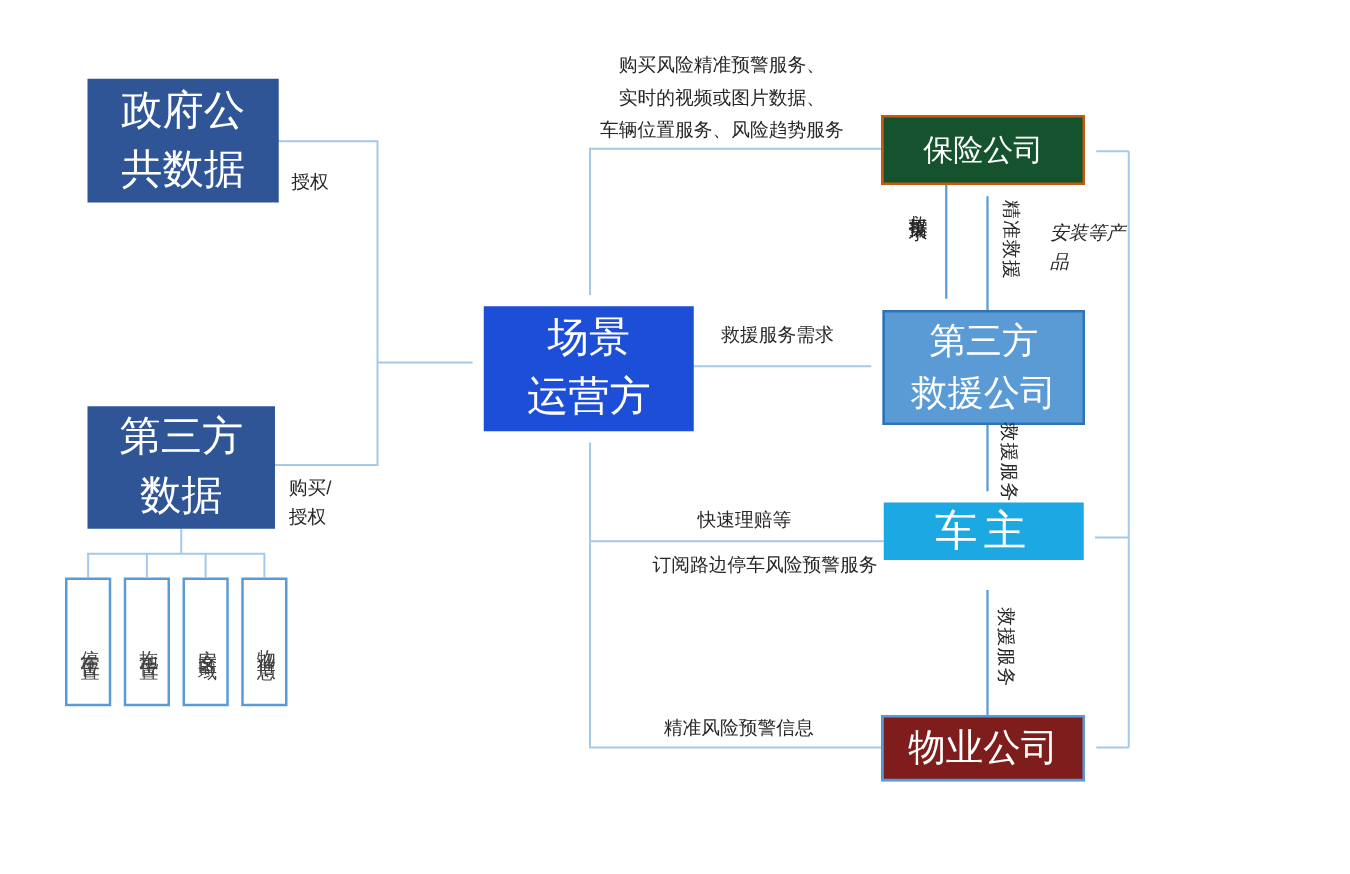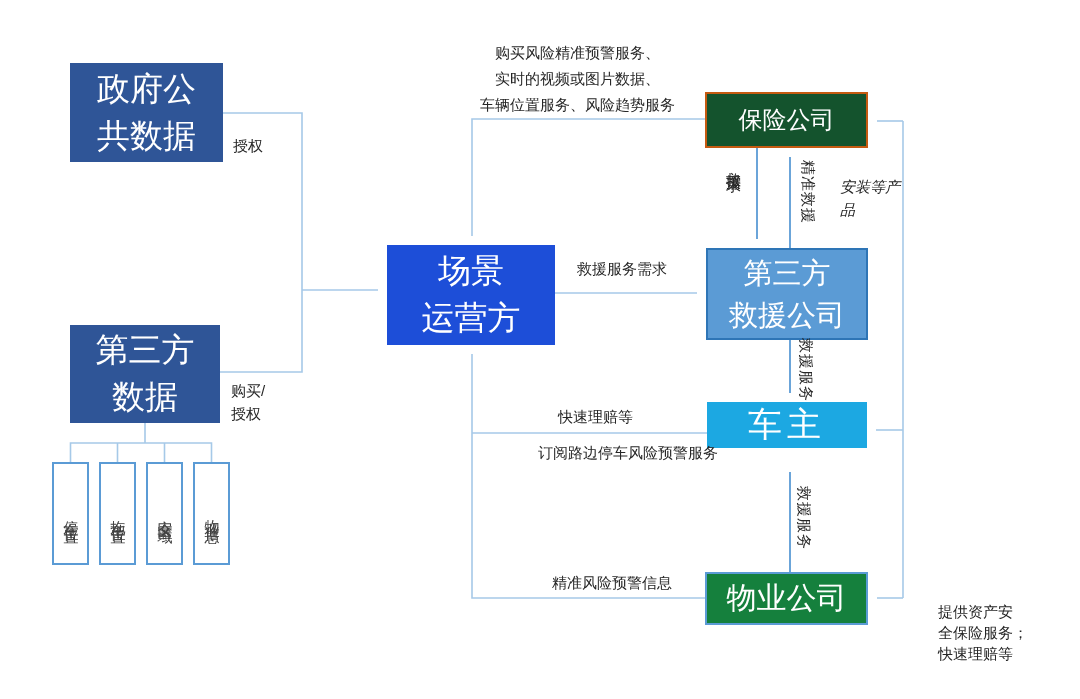--- a/index.html
+++ b/index.html
@@ -12,21 +12,21 @@
 
   .node{position:absolute;display:flex;align-items:center;justify-content:center;
         text-align:center;color:#fff;white-space:pre-line;
         font-family:"Liberation Serif",serif;box-sizing:border-box;}
   .n-gov  {left:70px;  top:63px;  width:153px;height:99px; background:#2f5597;font-size:33px;line-height:1.42;}
   .n-tpd  {left:70px;  top:325px; width:150px;height:98px; background:#2f5597;font-size:33px;line-height:1.42;}
   .n-scene{left:387px; top:245px; width:168px;height:100px;background:#1d4ed8;font-size:33px;line-height:1.42;}
   .n-ins  {left:705px; top:92px;  width:163px;height:56px; background:#14532d;border:2px solid #c55a11;font-size:24px;}
   .n-resc {left:706px; top:248px; width:162px;height:92px; background:#5b9bd5;border:2px solid #2e75b6;font-size:29px;line-height:1.45;}
   .n-owner{left:707px; top:402px; width:160px;height:46px; background:#1ca8e2;font-size:34px;letter-spacing:5px;}
-  .n-prop {left:705px; top:572px; width:163px;height:53px; background:#15803d;border:2px solid #5b9bd5;font-size:30px;}
+  .n-prop {left:705px; top:572px; width:163px;height:53px; background:#7f1d1d;border:2px solid #5b9bd5;font-size:30px;}
 
   .dbox{position:absolute;top:462px;width:37px;height:103px;background:#fff;
         border:2px solid #5b9bd5;box-sizing:border-box;color:#404040;
         display:flex;align-items:center;justify-content:center;font-size:15px;}
   .dbox span{writing-mode:vertical-rl;text-orientation:upright;letter-spacing:3px;}
   .d1{left:52px;} .d2{left:99px;} .d3{left:146px;} .d4{left:193px;}
 
   .lbl{position:absolute;font-size:15px;color:#262626;white-space:pre-line;line-height:1.5;}
   .lh26{line-height:26px;}
   .vert{writing-mode:vertical-rl;text-orientation:upright;letter-spacing:2px;}
@@ -106,20 +106,17 @@
   <div class="lbl lh26" style="left:480px;top:40px;text-align:center;">购买风险精准预警服务、
 实时的视频或图片数据、
 车辆位置服务、风险趋势服务</div>
   <div class="lbl" style="left:577px;top:258px;">救援服务需求</div>
   <div class="lbl vert" style="left:722px;top:160px;">救援需求</div>
   <div class="lbl rot" style="left:778px;top:183px;">精准救援</div>
   <div class="lbl" style="left:840px;top:176px;font-style:italic;">安装等产
 品</div>
   <div class="lbl rot" style="left:776px;top:361px;">救援服务</div>
   <div class="lbl" style="left:558px;top:406px;">快速理赔等</div>
-  <div class="lbl" style="left:522px;top:442px;margin-left:16px;">订阅路边停车风险预警服务</div>
+  <div class="lbl" style="left:522px;top:442px;">订阅路边停车风险预警服务</div>
   <div class="lbl rot" style="left:774px;top:509px;">救援服务</div>
-  <div class="lbl" style="left:552px;top:572px;">精准风险预警信息</div>
-  <div class="lbl" style="left:938px;top:601px;line-height:21px;">提供资产安
-全保险服务；
-快速理赔等</div>
+  <div class="lbl" style="left:531px;top:572px;">精准风险预警信息</div>
 
 </div>
 
 </body></html>

